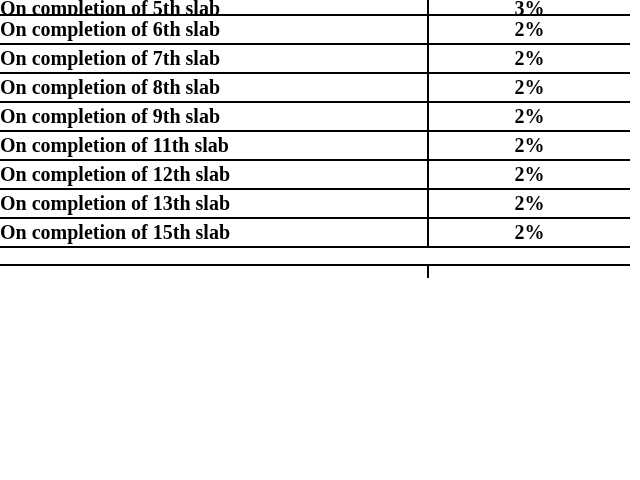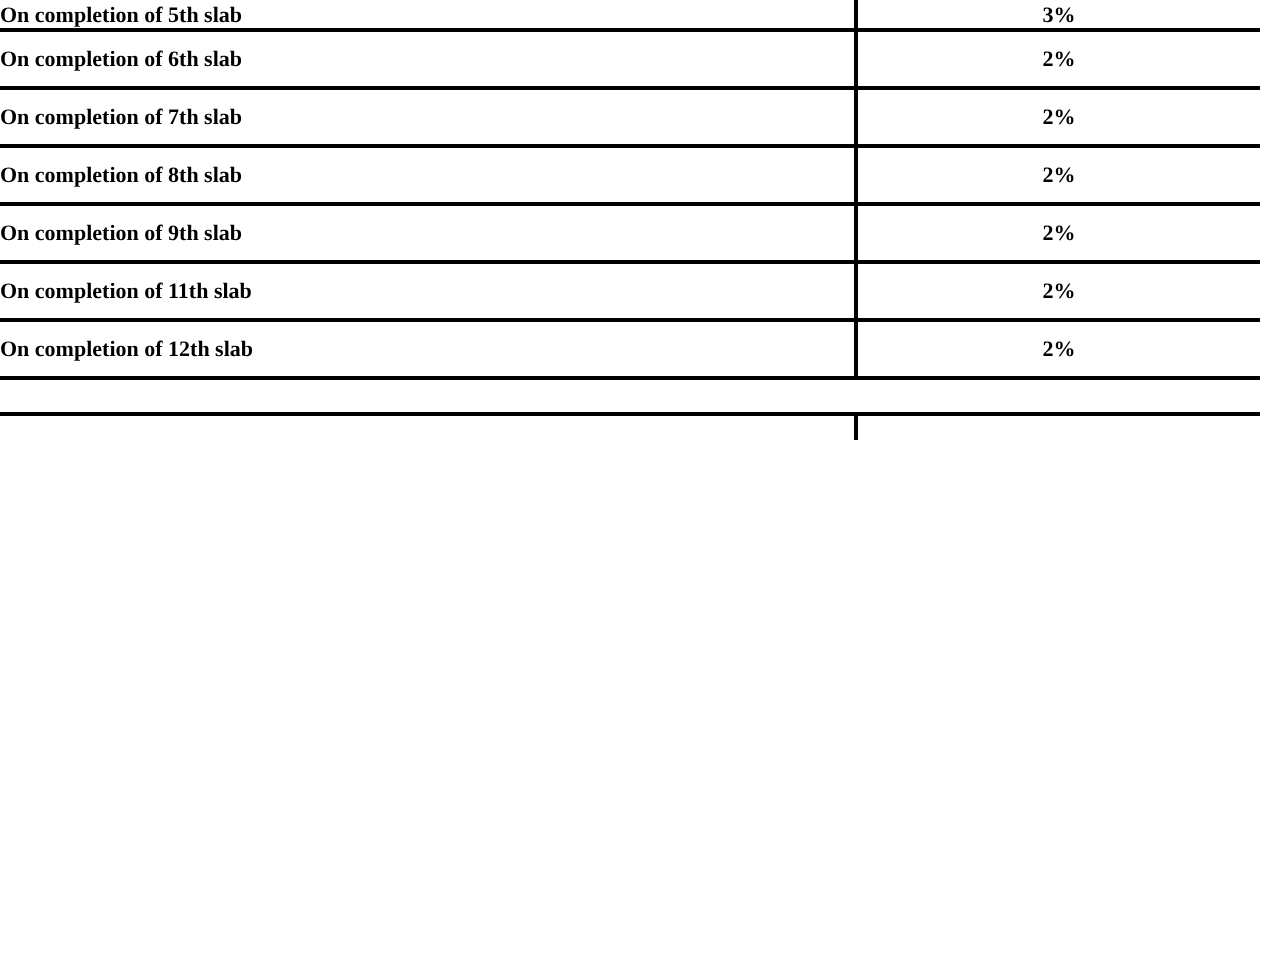--- a/index.html
+++ b/index.html
@@ -29,21 +29,21 @@
   table.payment-table col.c-pct  { width: 202px; }
 
   table.payment-table td {
     border-top: 2px solid #000000;
     border-bottom: 2px solid #000000;
     height: 27px;
     padding: 0;
     vertical-align: middle;
     font-family: "Liberation Serif", serif;
     font-weight: bold;
-    font-size: 11px;
+    font-size: 20px;
     color: #000000;
   }
   td.desc {
     border-right: 2px solid #000000;
     padding-left: 14px;
     text-align: left;
     white-space: nowrap;
   }
   td.pct {
     text-align: center;
@@ -101,20 +101,28 @@
         <td class="pct">2%</td>
       </tr>
       <tr>
         <td class="desc">On completion of 11th slab</td>
         <td class="pct">2%</td>
       </tr>
       <tr>
         <td class="desc">On completion of 12th slab</td>
         <td class="pct">2%</td>
       </tr>
+      <tr>
+        <td class="desc">On completion of 13th slab</td>
+        <td class="pct">2%</td>
+      </tr>
+      <tr>
+        <td class="desc">On completion of 15th slab</td>
+        <td class="pct">2%</td>
+      </tr>
     </tbody>
   </table>
 
   <div class="block-gap"></div>
 
   <table class="payment-table">
     <colgroup>
         <col class="c-desc">
         <col class="c-pct">
       </colgroup>

